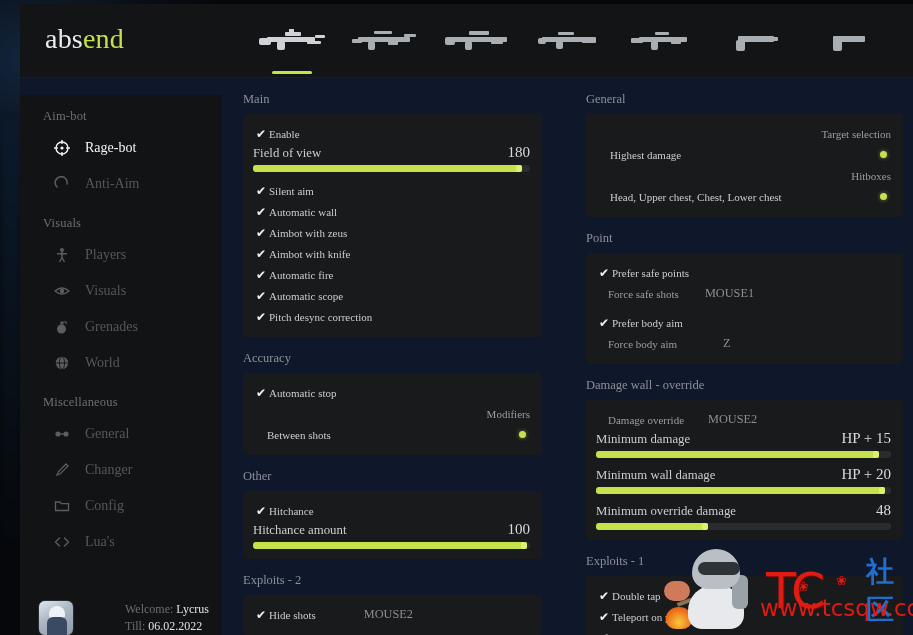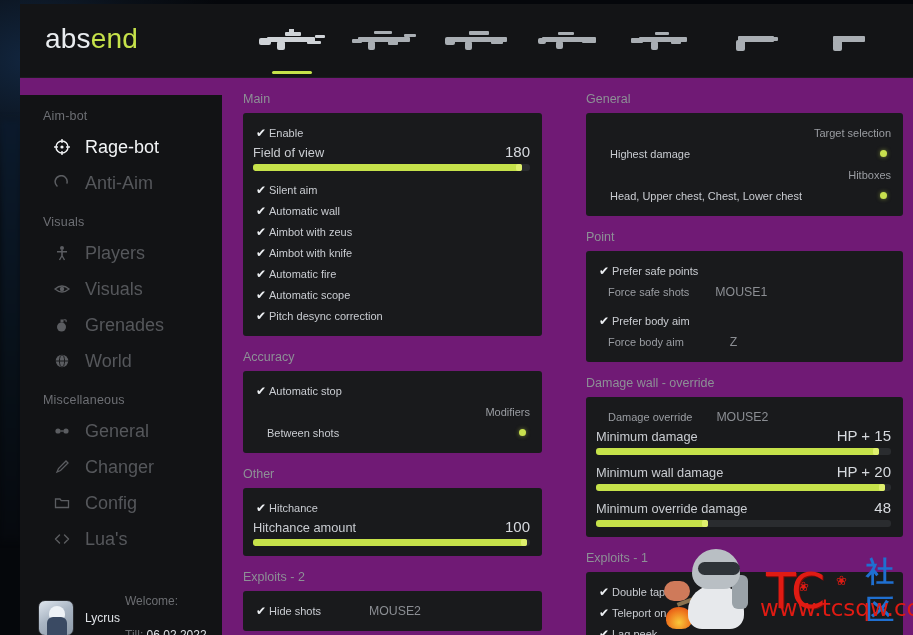--- a/index.html
+++ b/index.html
@@ -13,21 +13,21 @@
   
   .desk{ position:absolute; inset:0; background:
       radial-gradient(ellipse 200px 160px at 30px 60px, #12263f 0%, #0a1018 60%, #05070b 100%),
       radial-gradient(ellipse 300px 120px at 500px 6px, #18324f 0%, #080c12 70%, #05070b 100%),
       linear-gradient(180deg,#0a0d12,#05070b);
   }
   .desk2{position:absolute;left:0;top:120px;width:22px;height:420px;
       background:linear-gradient(180deg,#0b1a2c,#081018 60%,#06090e);filter:blur(3px);}
 
   .win{ position:absolute; left:20px; top:4px; width:893px; height:631px;
-        background:#701a75; overflow:hidden; }
+        background:#0f172a; overflow:hidden;font-family:Liberation Serif, serif; }
 
   
   .header{ position:absolute; left:0; top:0; width:893px; height:74px;
            background:#131416; border-bottom:1px solid #1c1d20; }
   .logo{ position:absolute; left:25px; top:19px; font-size:28px; letter-spacing:.2px;
          font-weight:400; }
   .logo .a{ color:#e9ecef; }
   .logo .b{ color:#c6e24a; }
 
   .tabs{ position:absolute; left:225px; top:0; height:74px; display:flex; align-items:center; }
@@ -38,21 +38,21 @@
               width:40px; height:3px; border-radius:2px; background:#c6e24a; display:none; }
   .wtab.active .bar{ display:block; }
 
   
   .side{ position:absolute; left:0; top:91px; width:202px; height:557px; background:#121315; }
   .sgrp{ color:#6d6f74; font-size:12.5px; padding:14px 0 6px 23px; letter-spacing:.2px; }
   .sitem{ position:relative; height:36px; display:flex; align-items:center; padding-left:33px;
           gap:14px; cursor:pointer; }
   .sitem .ico{ width:18px; height:18px; display:flex; align-items:center; justify-content:center;
                color:#5b5d61; }
-  .sitem .lbl{ font-size:18px; color:#55575b; }
+  .sitem .lbl{ font-size:14px; color:#55575b; }
   .sitem.active .ico{ color:#f2f4f6; }
   .sitem.active .lbl{ color:#f2f4f6; }
 
   
   .user{ position:absolute; left:12px; bottom:8px; width:180px; height:52px;
          display:flex; align-items:center; gap:11px; padding-left:6px; }
   .avatar{ width:36px; height:36px; border-radius:7px; flex:none;
            background:linear-gradient(150deg,#dfe6ee 0%,#aab6c4 45%,#8d9aa8 100%);
            position:relative; overflow:hidden; border:1px solid #2a2c30; }
   .avatar:after{ content:""; position:absolute; left:8px; top:16px; width:20px; height:22px;

